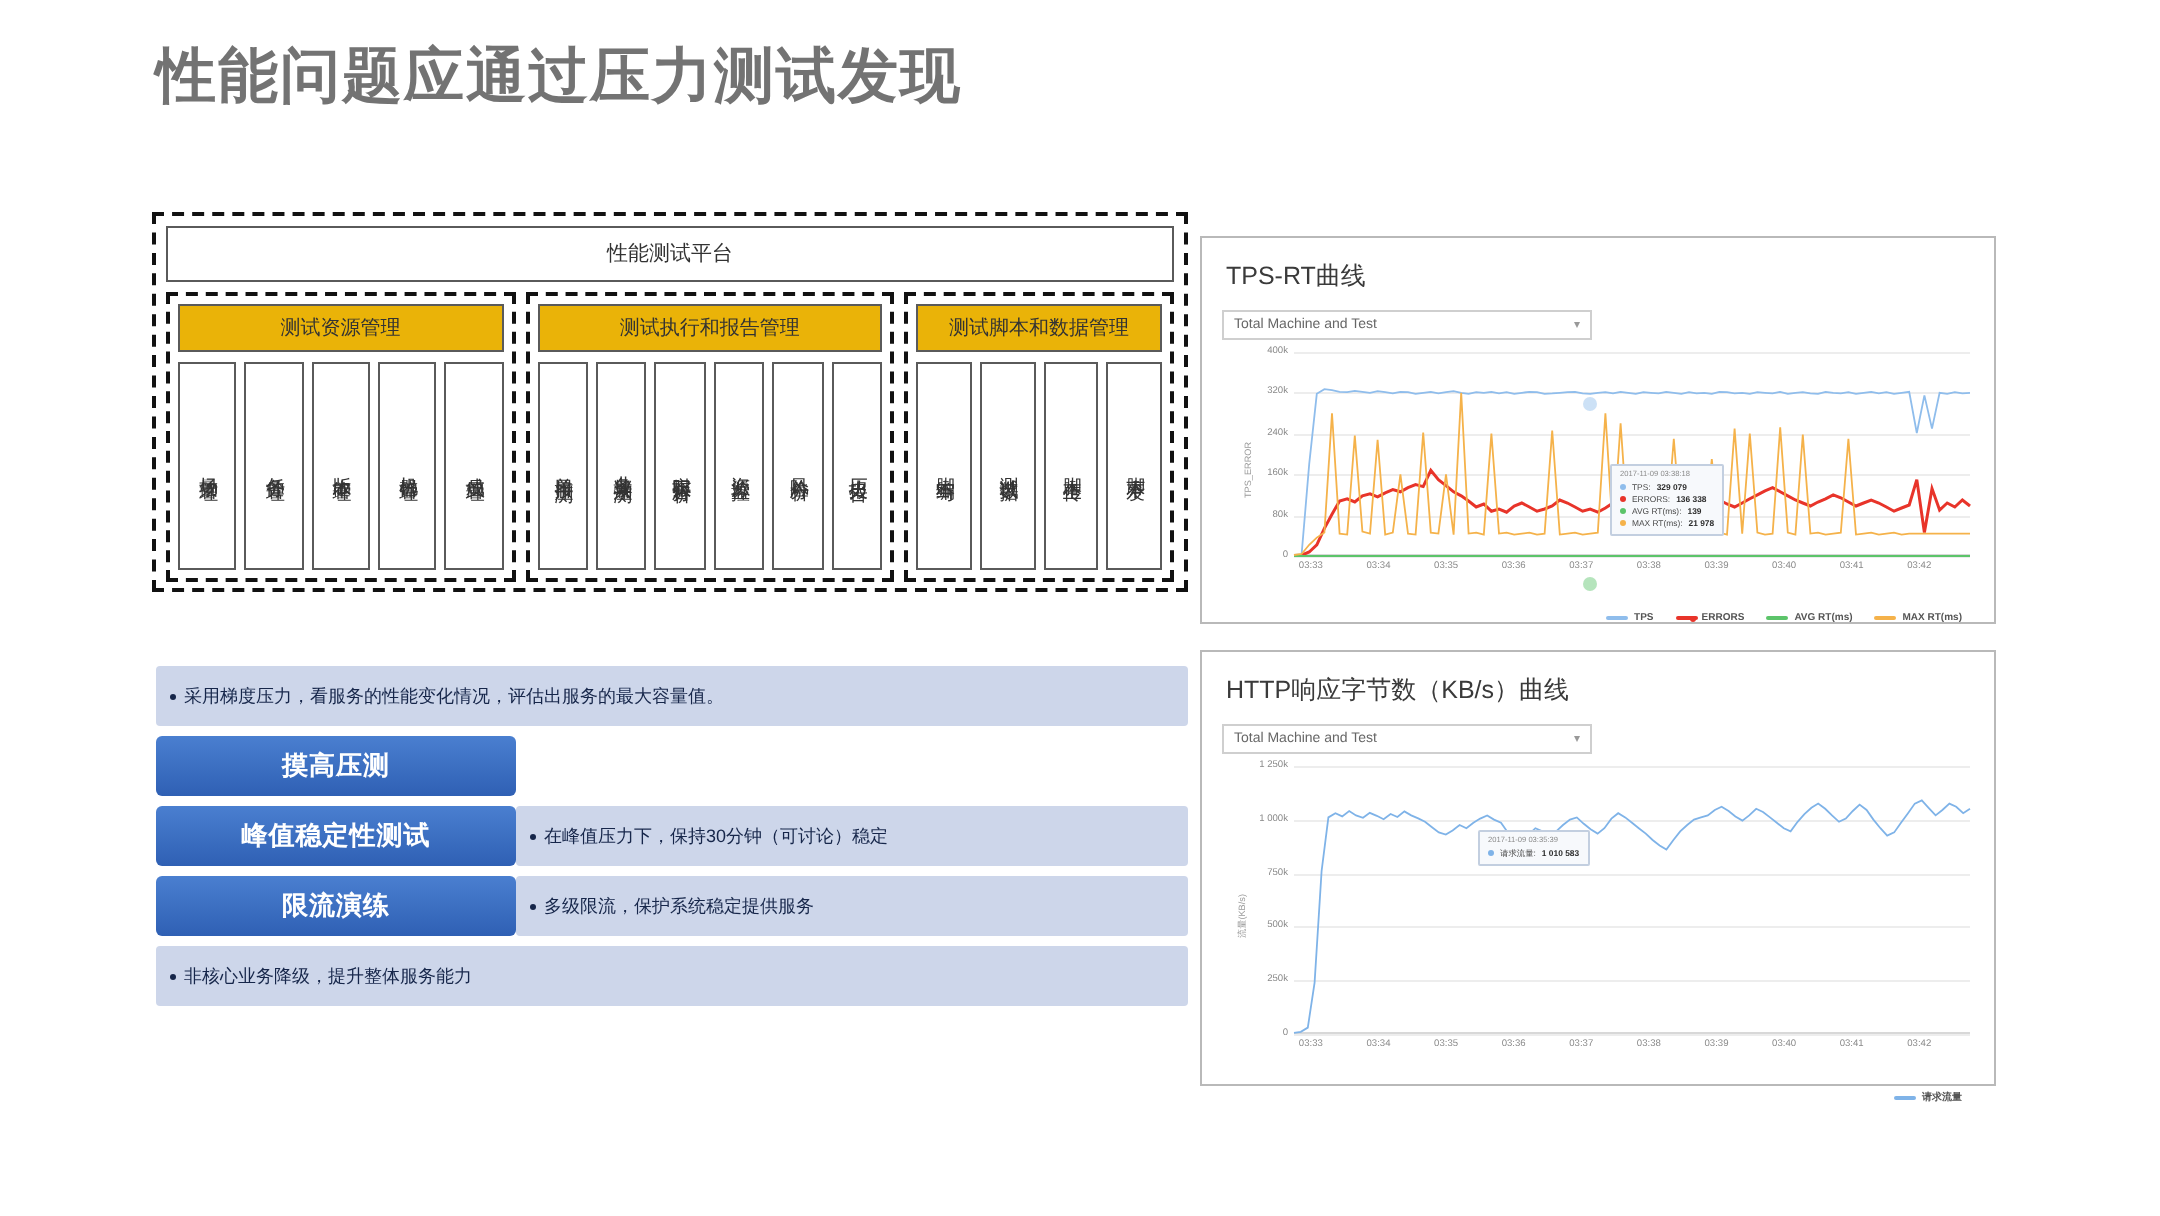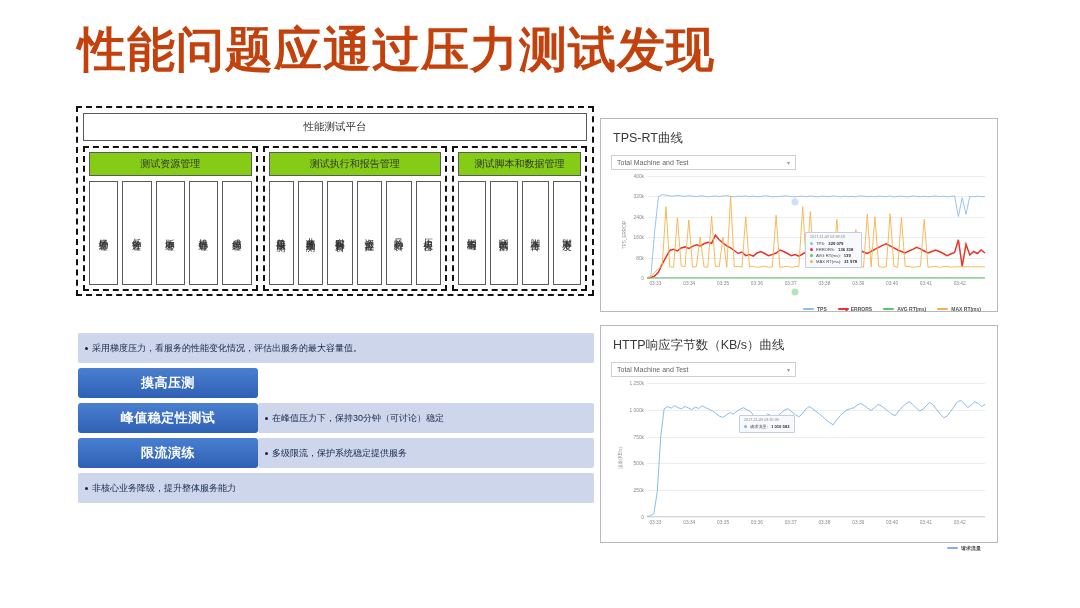--- a/index.html
+++ b/index.html
@@ -6,21 +6,21 @@
   body{
     width:1080px;height:608px;background:#ffffff;
     font-family:"Liberation Sans","DejaVu Sans",sans-serif;
     overflow:hidden;position:relative;
   }
   .slide{position:absolute;inset:0;}
 
   
   .title{
     position:absolute;left:78px;top:18px;
-    font-size:48px;font-weight:bold;color:#c2410c;
+    font-size:30px;font-weight:bold;color:#737373;
     letter-spacing:1px;white-space:nowrap;
   }
 
   
   .arch{
     position:absolute;left:76px;top:106px;width:518px;height:190px;
     border:2px dashed #111;box-sizing:border-box;padding:5px;
     background:#fff;
   }
   .arch-top{
@@ -34,21 +34,21 @@
   .arch-col{
     border:2px dashed #111;box-sizing:border-box;padding:4px;
     display:flex;flex-direction:column;
   }
   .col-a{width:176px;}
   .col-b{width:136px;}
   .col-c{width:186px;}
   .col-head{
     height:24px;border:1px solid #5a5a5a;box-sizing:border-box;
     display:flex;align-items:center;justify-content:center;
-    font-size:10px;color:#333;background:#84cc16;
+    font-size:10px;color:#333;background:#eab308;
   }
   .col-items{
     display:flex;gap:4px;margin-top:5px;flex:1;justify-content:center;
   }
   .vbox{
     flex:1;border:1px solid #5a5a5a;box-sizing:border-box;background:#fff;
     display:flex;align-items:center;justify-content:center;
     font-size:9.5px;color:#333;
     writing-mode:vertical-rl;text-orientation:upright;
     letter-spacing:1px;line-height:1;padding:3px 0;

